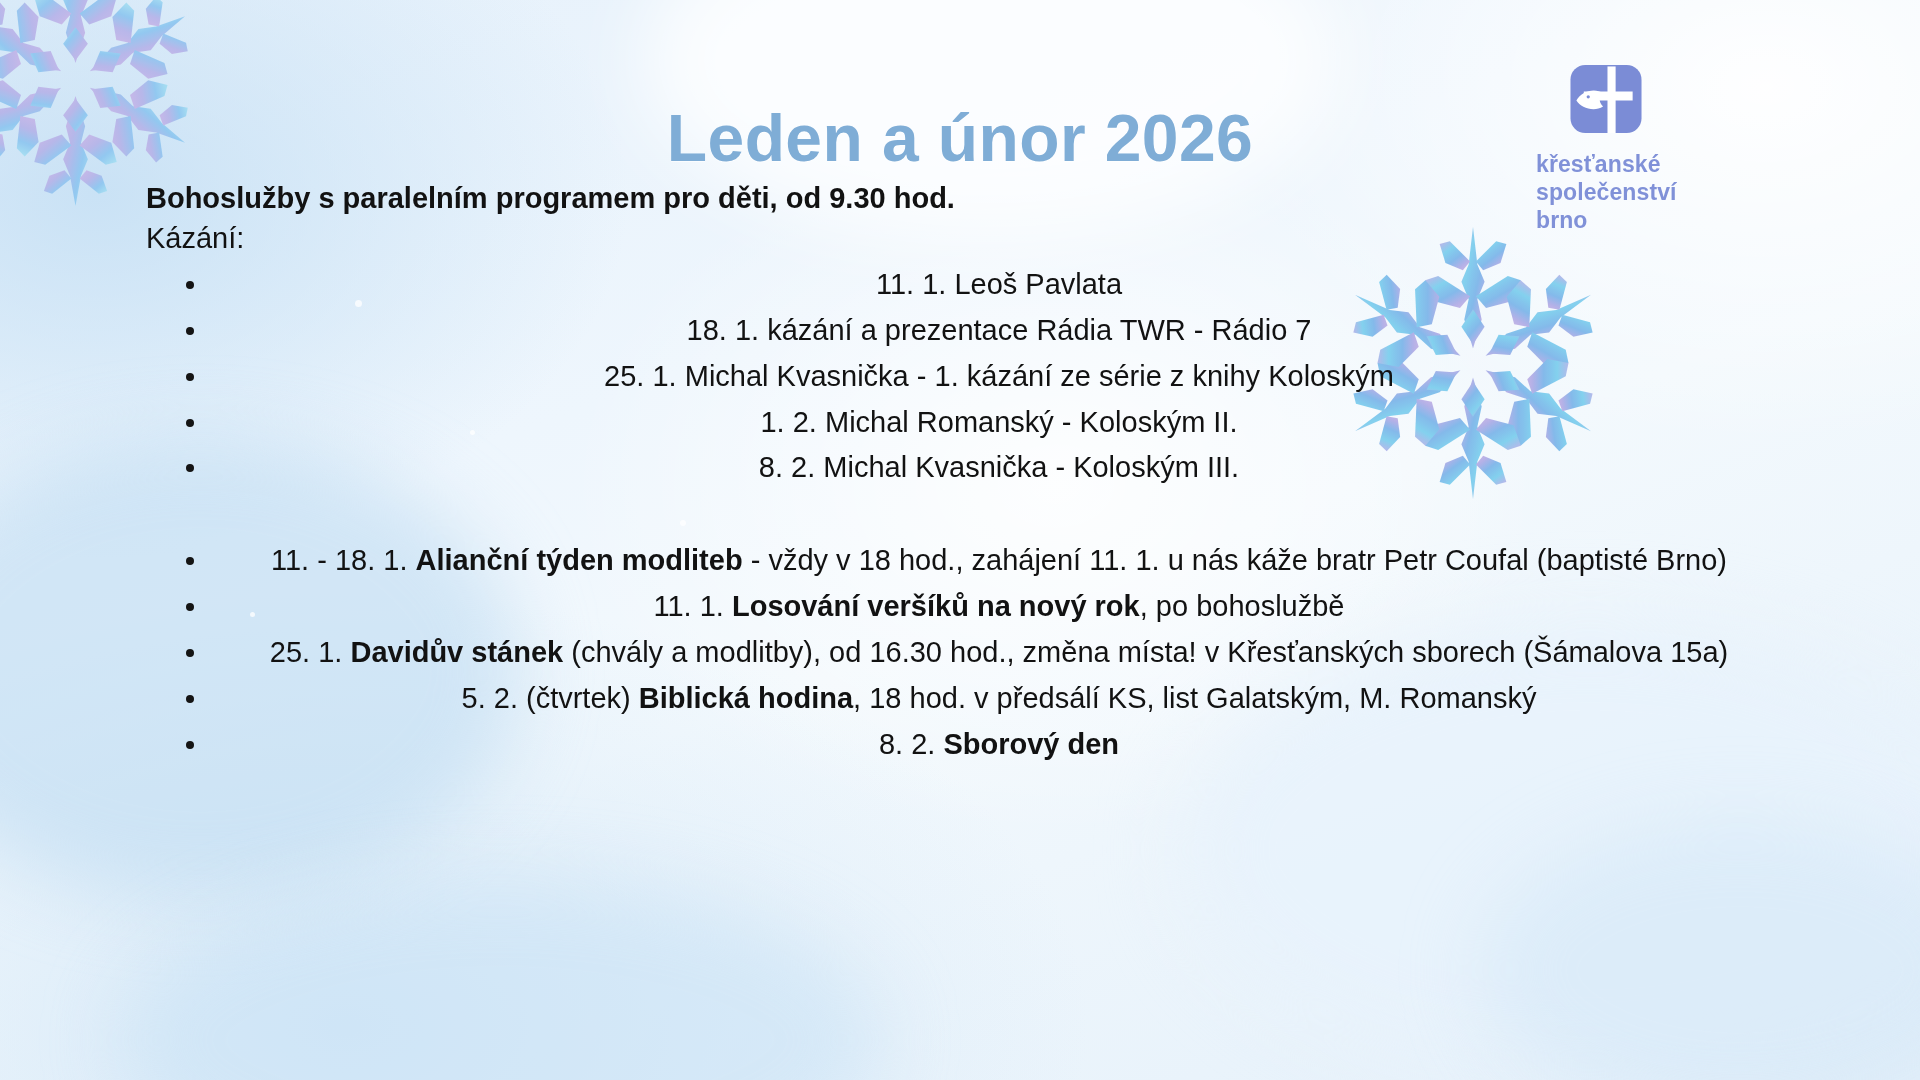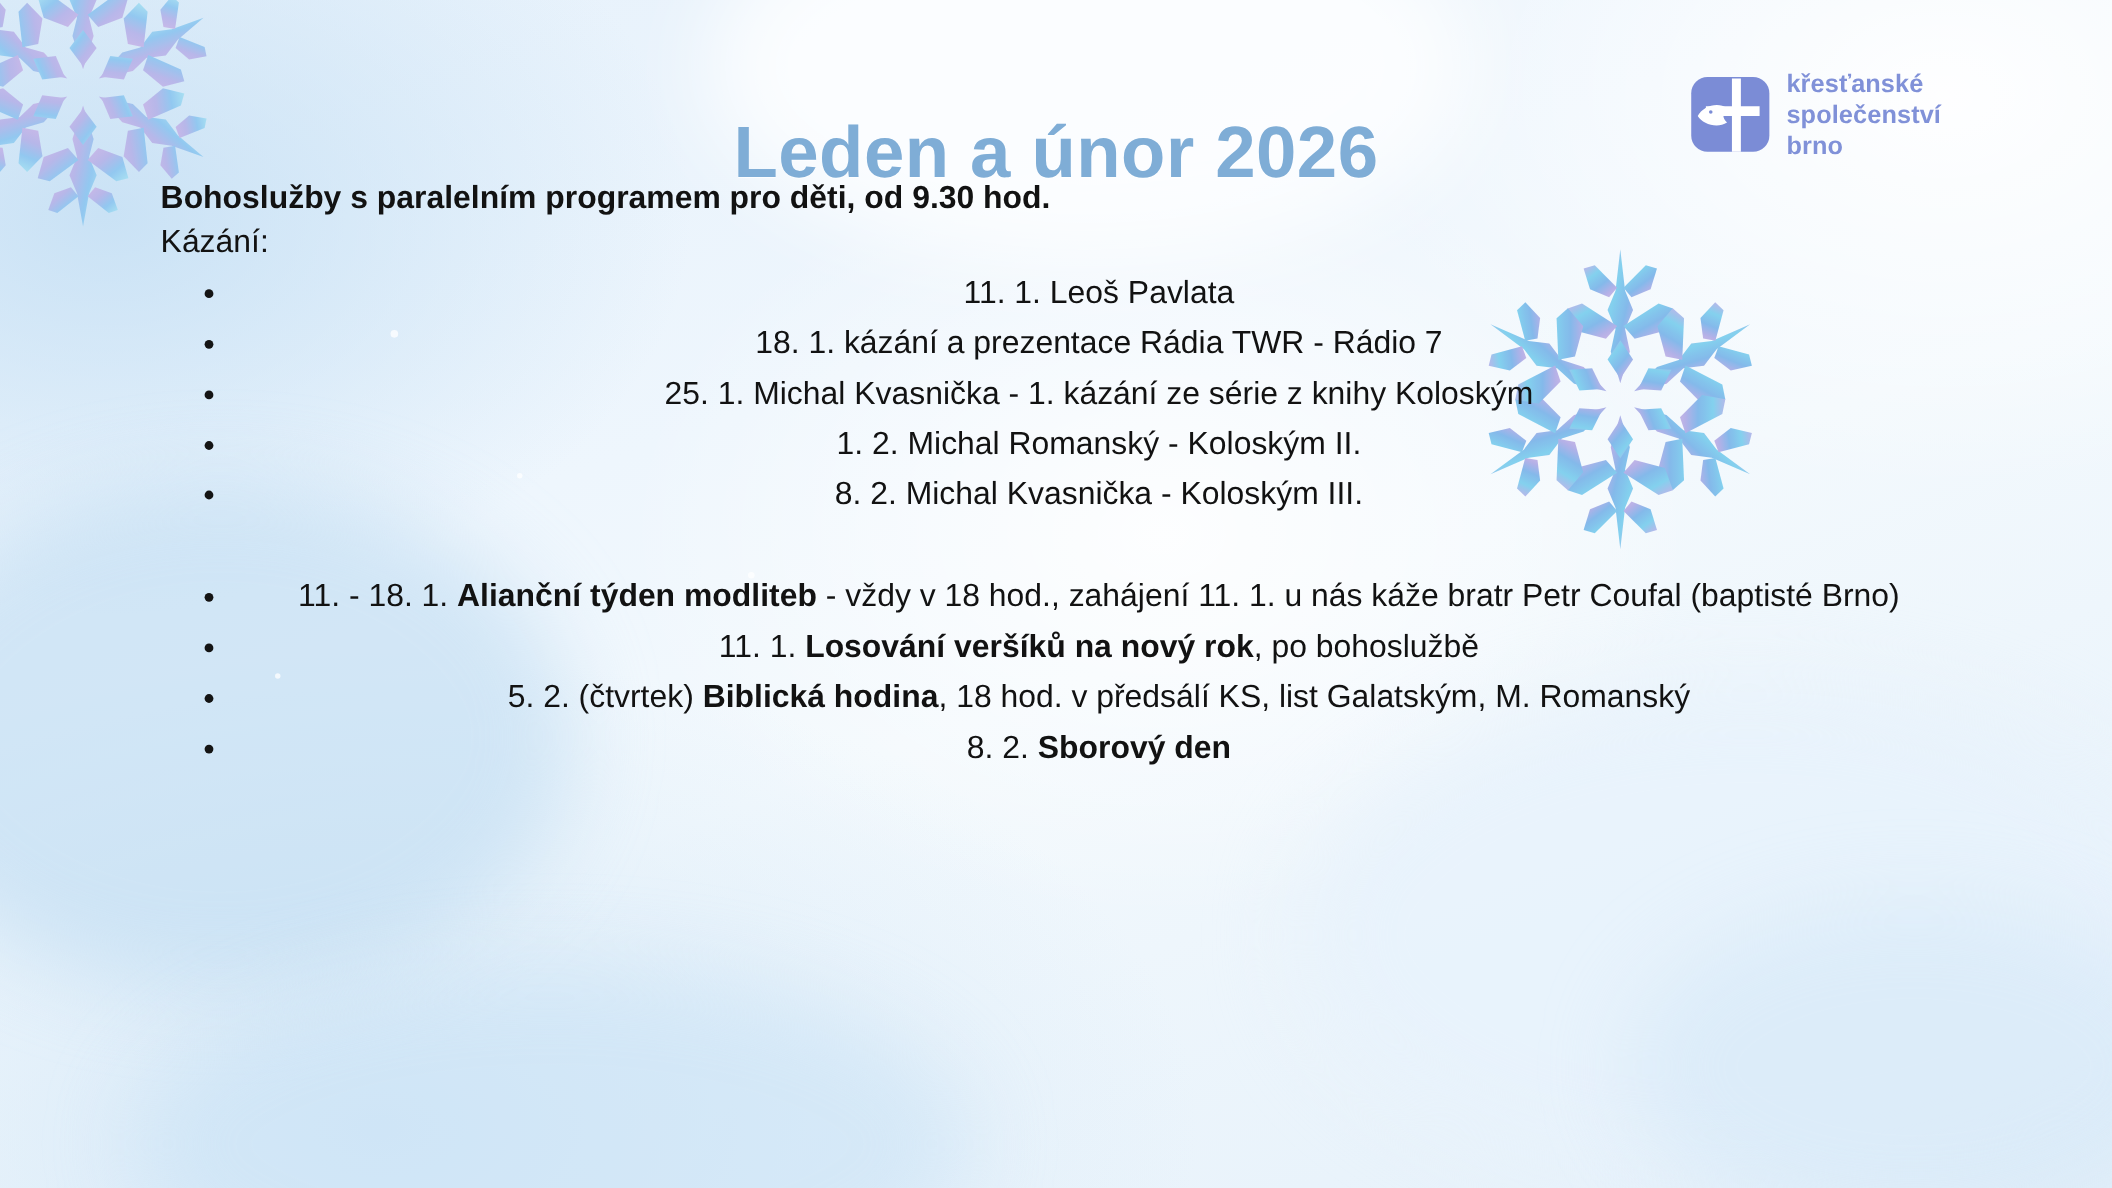--- a/index.html
+++ b/index.html
@@ -38,30 +38,30 @@
 
   
   #title{
     position:absolute;left:0;right:0;top:56px;
     text-align:center;
     font-size:66px;font-weight:bold;letter-spacing:.4px;
     color:#7fadd6;
     text-shadow:0 1px 0 rgba(255,255,255,.7);
   }
 
-  #logo{position:absolute;left:1536px;top:62px;display:flex;align-items:center;gap:14px;}
+  #logo{position:absolute;left:1536px;top:62px;display:flex;align-items:center;gap:14px;flex-direction:column;}
   #logo-mark{width:74px;height:74px;flex:0 0 auto;}
   #logo-text{
     color:#8091d8;font-size:23px;line-height:1.22;font-weight:600;letter-spacing:.1px;
   }
   #logo-text div{white-space:nowrap;}
 
   
   #content{
-    position:absolute;left:146px;top:160px;width:1640px;
+    position:absolute;left:146px;top:178px;width:1640px;
     color:#121212;font-size:29px;line-height:1.38;
   }
   .lead{font-weight:bold;font-size:29px;}
   .section-head{font-weight:normal;font-size:29px;}
   ul{list-style:none;margin:2px 0 0 0;padding:0 0 0 32px;text-align:center;}
   li{
     position:relative;padding-left:34px;margin:7px 0;
     font-size:29px;line-height:1.34;
   }
   li::before{
@@ -175,17 +175,18 @@
         <li><span>1. 2. Michal Romanský - Koloským II.</span></li>
         <li><span>8. 2. Michal Kvasnička - Koloským III.</span></li>
       </ul>
 
     <div class="gap"></div>
 
 
     <ul id="events-list">
         <li><span>11. - 18. 1. </span><b>Alianční týden modliteb</b><span> - vždy v 18 hod., zahájení 11. 1. u nás káže bratr Petr Coufal (baptisté Brno)</span></li>
         <li><span>11. 1. </span><b>Losování veršíků na nový rok</b><span>, po bohoslužbě</span></li>
+        <li><span>25. 1. </span><b>Davidův stánek</b><span> (chvály a modlitby), od 16.30 hod., změna místa! v Křesťanských sborech (Šámalova 15a)</span></li>
         <li><span>5. 2. (čtvrtek) </span><b>Biblická hodina</b><span>, 18 hod. v předsálí KS, list Galatským, M. Romanský</span></li>
         <li><span>8. 2. </span><b>Sborový den</b></li>
       </ul>
   </div>
 </div>
 
 </body></html>

